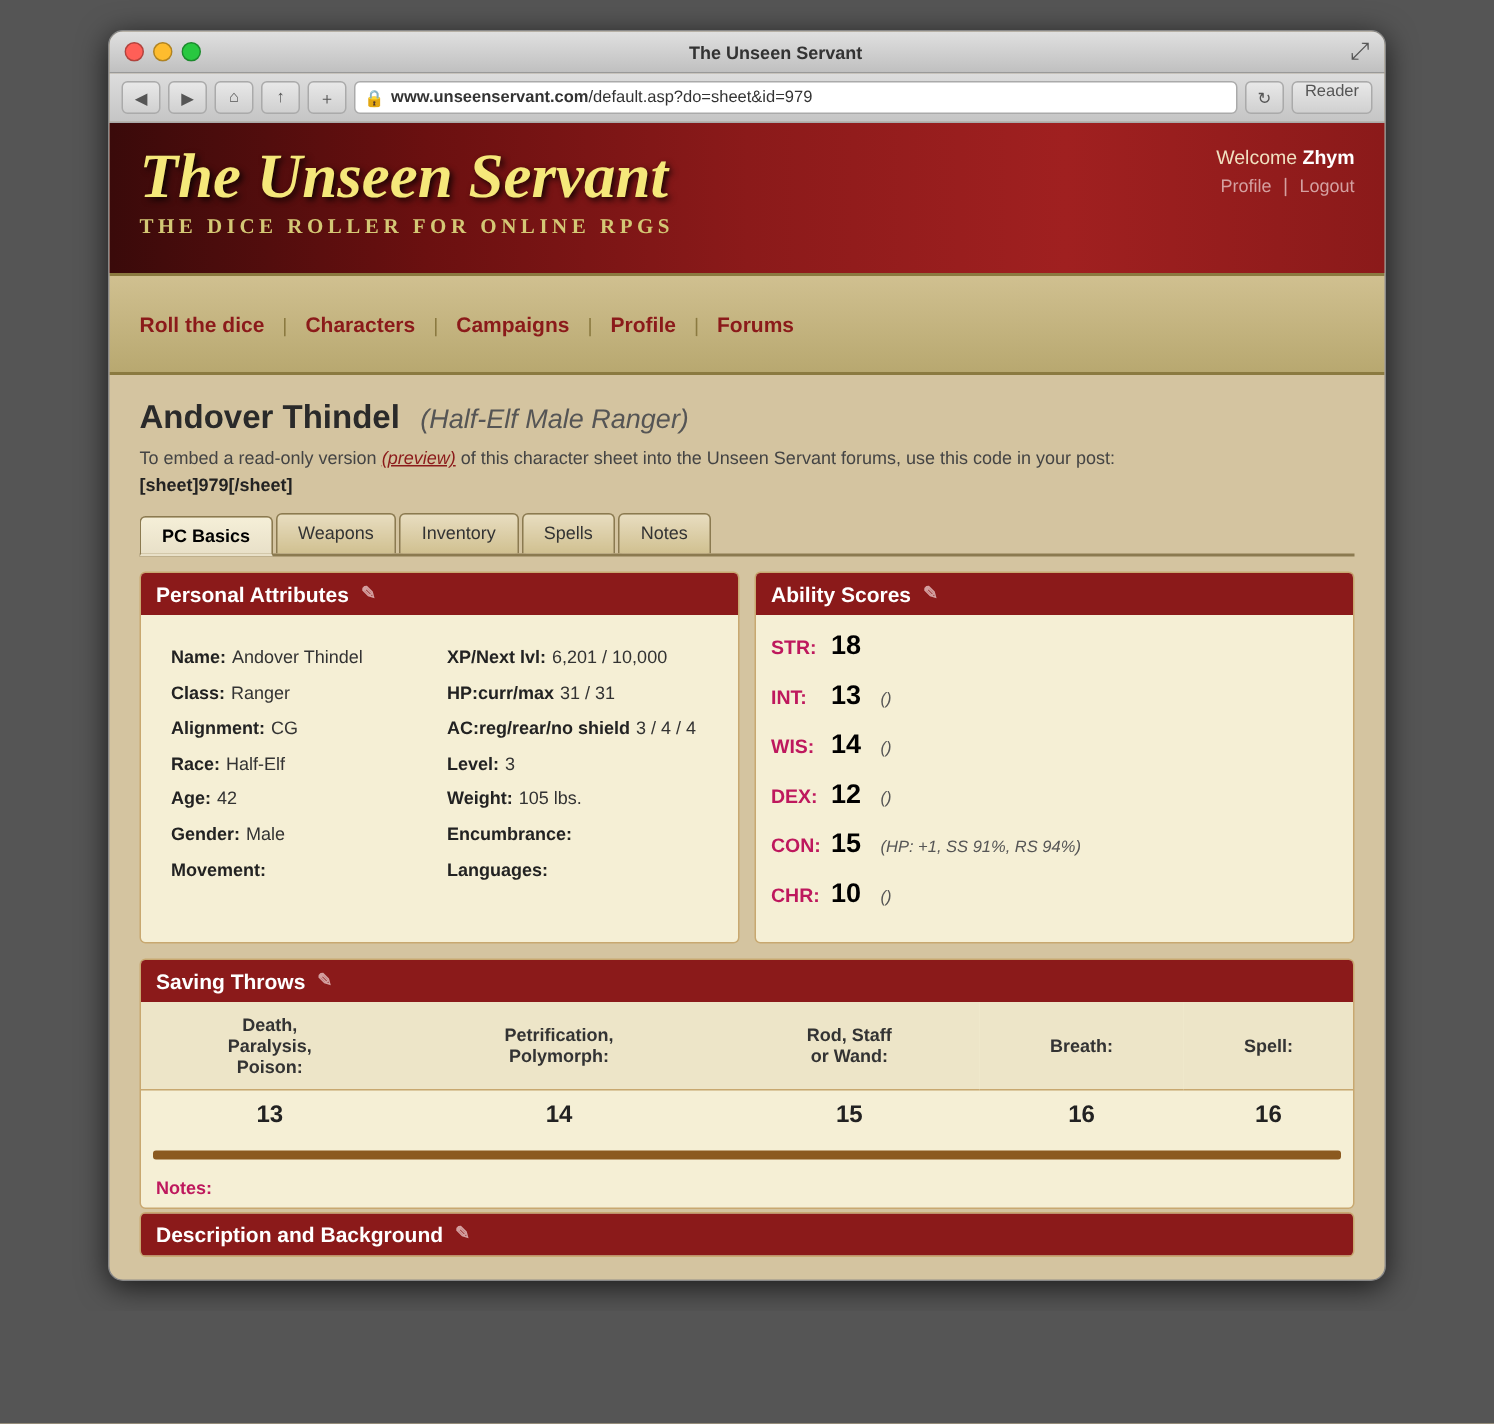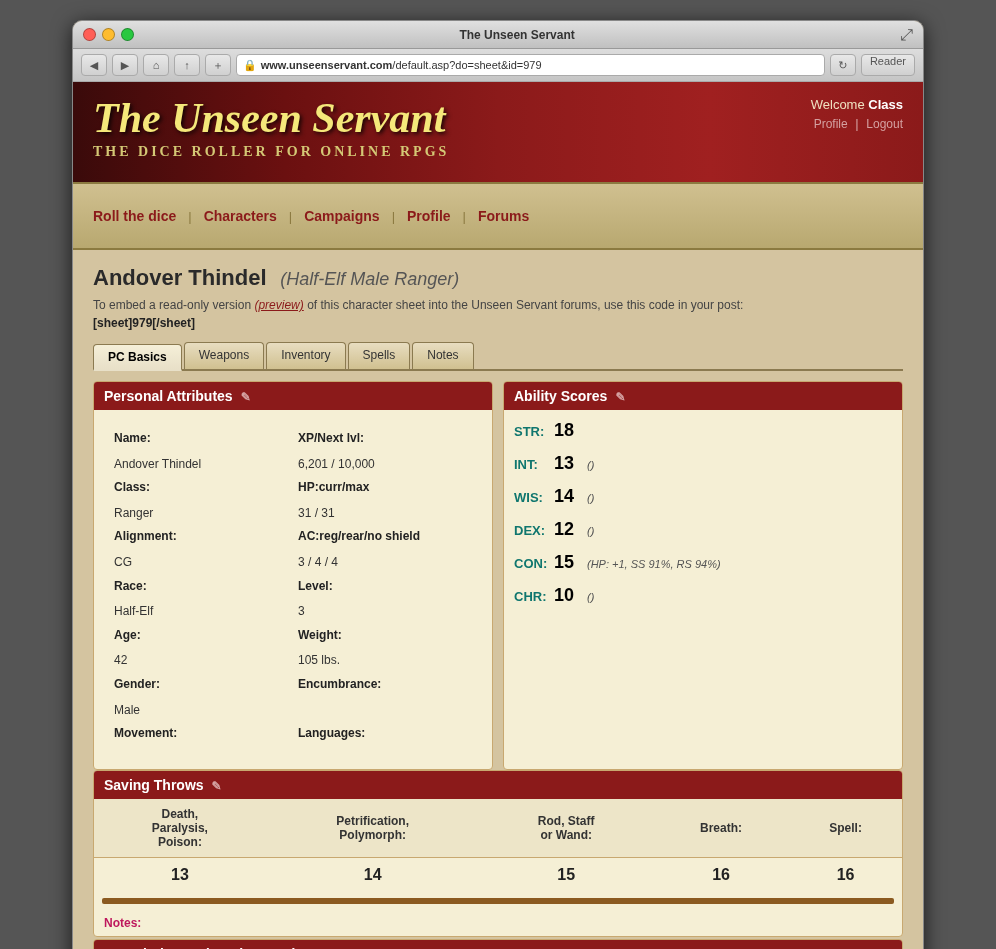--- a/index.html
+++ b/index.html
@@ -213,48 +213,49 @@
     .section-left { flex: 1; }
     .section-right { flex: 1; }
 
     .section-header {
       background: #8b1a1a;
       color: white;
       padding: 6px 10px;
       font-weight: bold;
       font-size: 14px;
       display: flex;
-      align-items: flex-end;
+      align-items: flex-start;
       gap: 8px;
     }
     .edit-icon {
       color: #d4a0a0;
       font-size: 12px;
       cursor: pointer;
     }
 
     .section-content { padding: 10px; }
 
     
     .ability-row {
       display: flex;
       align-items: baseline;
       margin-bottom: 8px;
       padding-bottom: 4px;
     }
-    .ability-name { font-weight: bold; color: #0f766e; width: 40px; font-size: 13px; }
+    .ability-name { font-weight: bold; color: #be185d; width: 40px; font-size: 13px; }
     .ability-score { font-weight: bold; font-size: 18px; color: #000; margin-right: 8px; min-width: 25px; }
     .ability-detail { font-size: 11px; color: #555; font-style: italic; }
 
     
     .saving-throws-section {
       background: #f5efd5;
       border: 1px solid #c8a870;
       border-radius: 4px;
       overflow: hidden;
+      margin-top: 10px;
     }
 
     .save-table {
       width: 100%;
       border-collapse: collapse;
     }
     .save-table th {
       text-align: center;
       padding: 8px 6px;
       font-size: 12px;
@@ -294,21 +295,21 @@
       overflow: hidden;
       margin-top: 2px;
     }
 
     .attr-grid {
       display: grid;
       grid-template-columns: 1fr 1fr;
       gap: 2px 10px;
       padding: 8px 10px;
     }
-    .attr-item { display: flex; gap: 4px; font-size: 12px; line-height: 1.8; flex-direction: column; }
+    .attr-item { display: flex; gap: 4px; font-size: 12px; line-height: 1.8; }
     .attr-item-label { font-weight: bold; color: #222; }
     .attr-item-val { color: #333; }
   </style>
 </head>
 <body>
 
 <div class="window">
 
   <div class="titlebar">
     <div class="titlebar-buttons">
@@ -334,21 +335,21 @@
     <div class="reader-btn">Reader</div>
   </div>
 
   <div class="site-header">
     <div class="site-title-area">
       <div class="site-title">The Unseen Servant</div>
       <div class="site-subtitle">The dice roller for online RPGs</div>
     </div>
     <div class="site-user-area">
       <div>
-        <span>Welcome </span><span class="welcome-name">Class</span>
+        <span>Welcome </span><span class="welcome-name">Zhym</span>
       </div>
       <div class="user-links">
         <a class="user-link" href="#">Profile</a>
         <span class="pipe"> | </span>
         <a class="user-link" href="#">Logout</a>
       </div>
     </div>
   </div>
 
   <div class="nav-bar">

